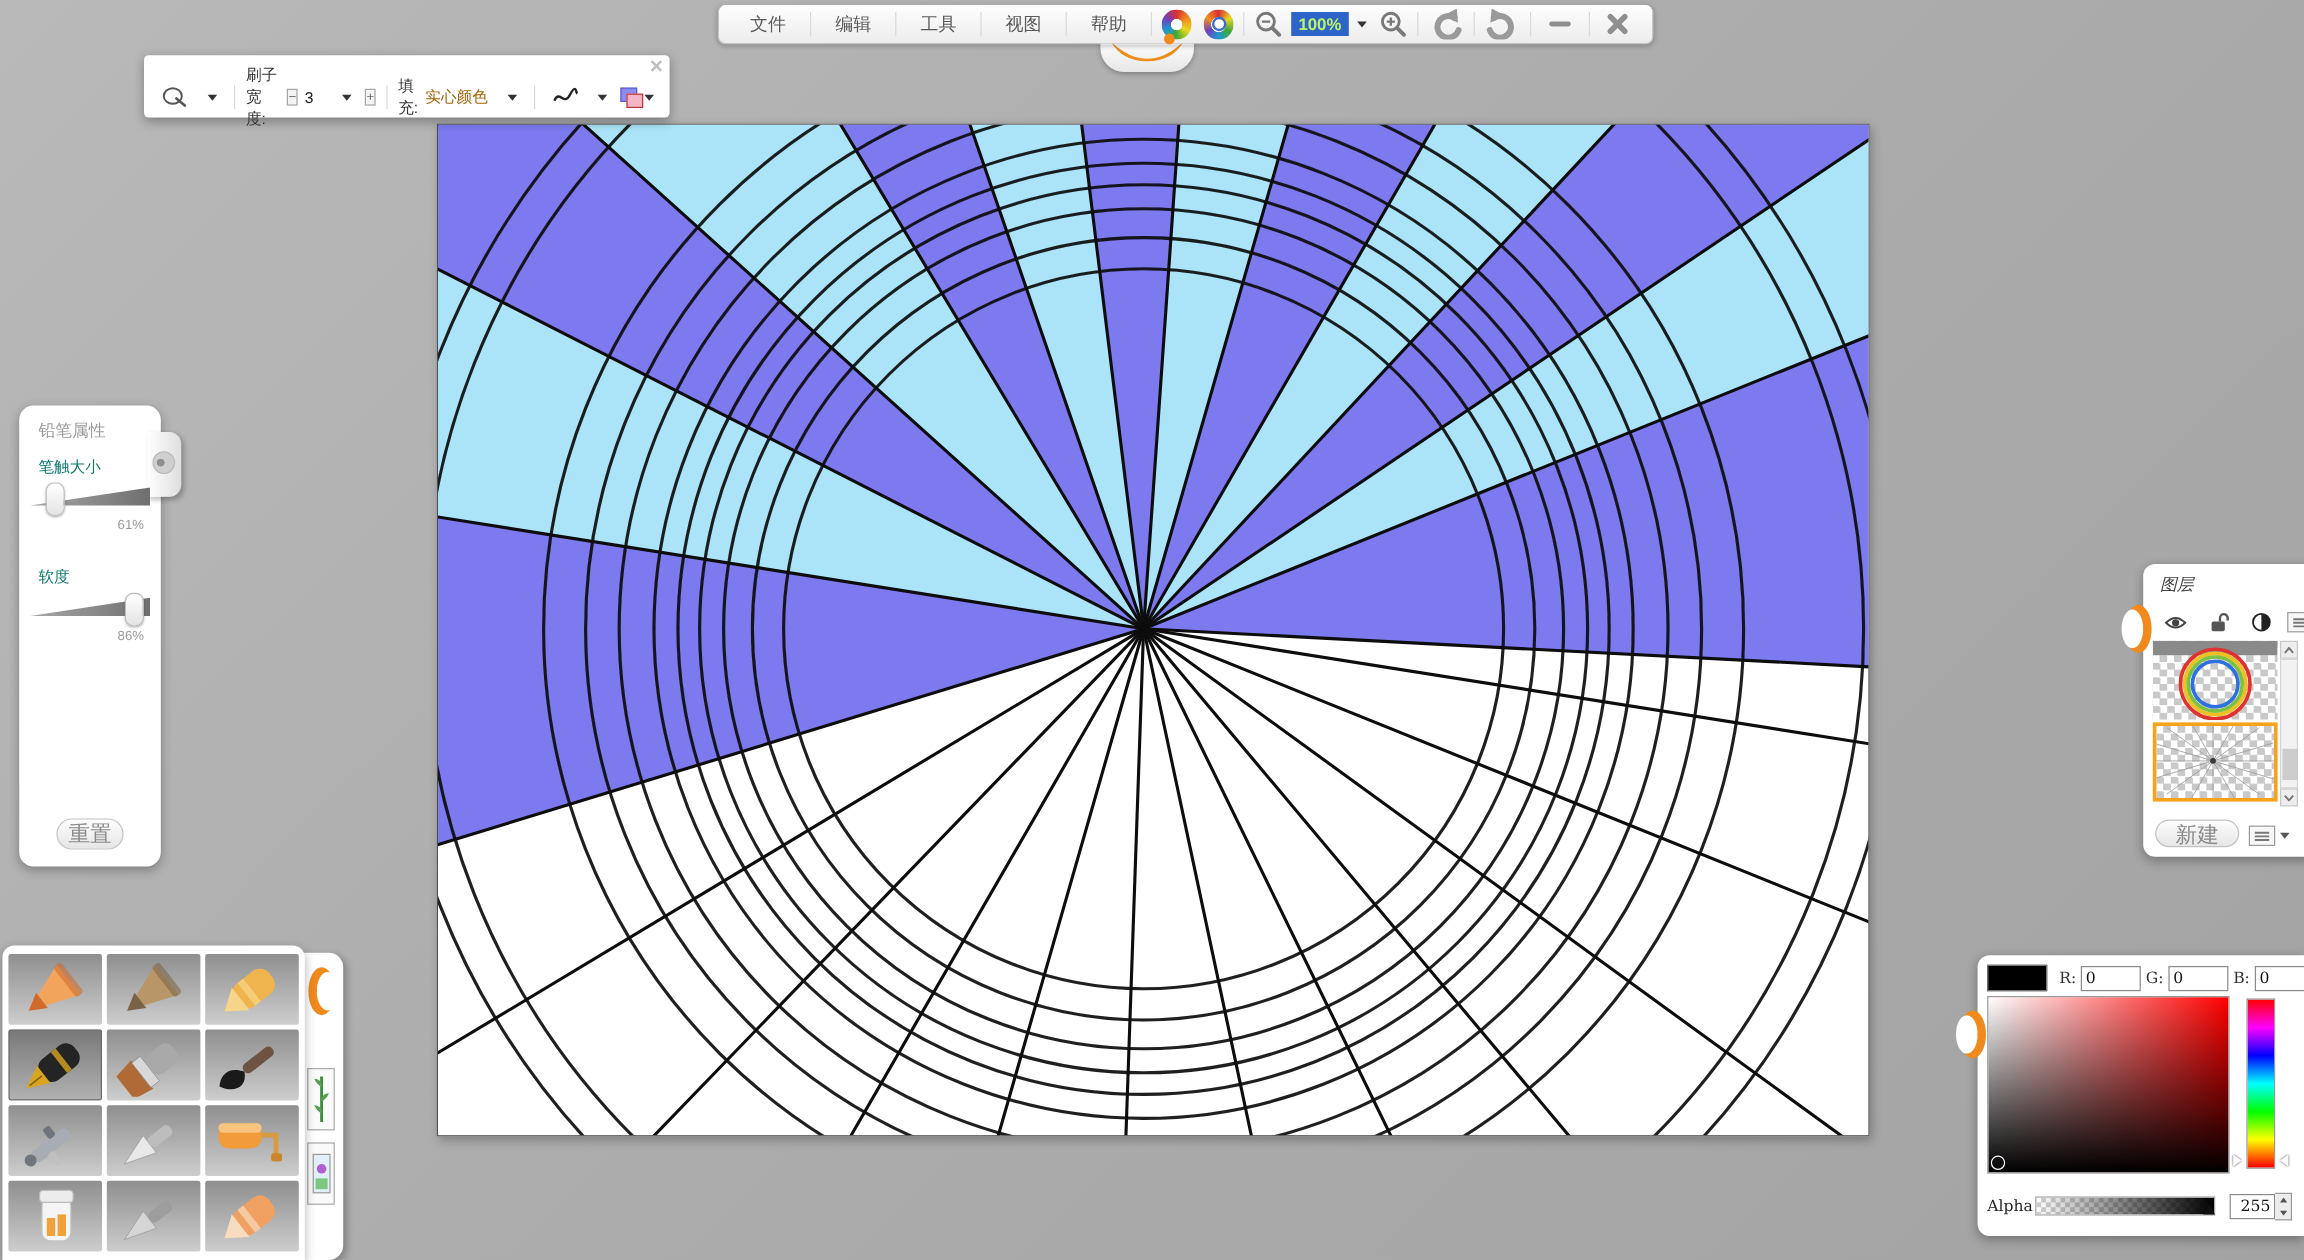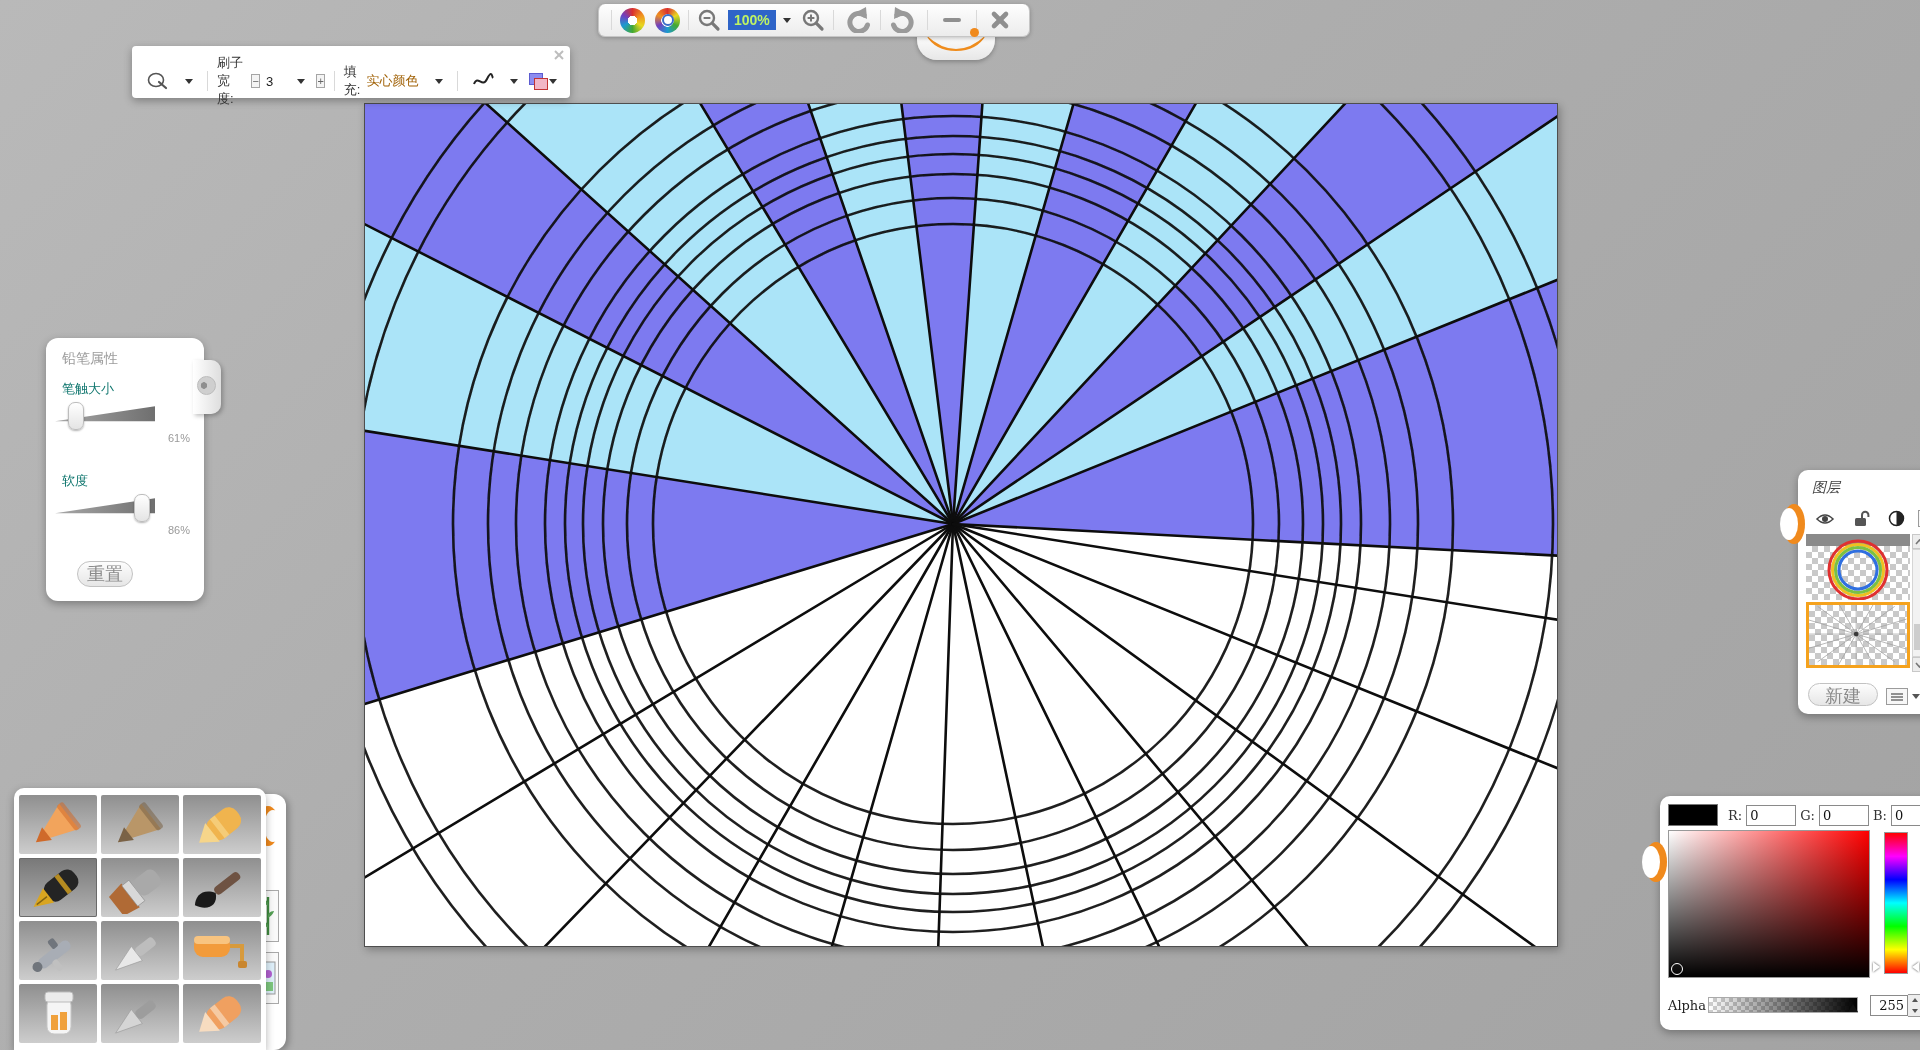--- a/index.html
+++ b/index.html
@@ -1,19 +1,19 @@
 <!DOCTYPE html>
 <html><head>
 <meta charset="utf-8">
 <style>
   html,body{margin:0;padding:0;width:1920px;height:1050px;overflow:hidden;
     font-family:"Liberation Sans","DejaVu Sans",sans-serif;}
   .screen{position:absolute;inset:0;width:1920px;height:1050px;
     background:linear-gradient(135deg,#b9b9b9 0%,#adadad 45%,#a3a3a3 100%);}
-  .panel{position:absolute;background:#fff;box-shadow:0 3px 9px rgba(0,0,0,.3);margin-left:12px;}
+  .panel{position:absolute;background:#fff;box-shadow:0 3px 9px rgba(0,0,0,.3);}
   .vsep{width:1px;height:20px;background:#d9d9d9;margin:0 3px;flex:none;}
   button{border:none;background:transparent;padding:0;margin:0;font:inherit;cursor:pointer;}
 
   
   .canvas-wrap{position:absolute;left:364px;top:103px;width:1192px;height:842px;
     background:#fff;border:1px solid #4e4e4e;box-shadow:2px 3px 8px rgba(0,0,0,.28);}
   .canvas-wrap svg{display:block;width:1192px;height:842px;}
 
   
   #menubar{position:absolute;left:598px;top:4px;height:32px;z-index:50;
@@ -48,21 +48,21 @@
   .step{width:14px;height:14px;border:1px solid #a5a5a5;background:#f4f4f4;color:#666;
     font-size:11px;line-height:11px;display:flex;align-items:center;justify-content:center;}
   .bb-close{position:absolute;right:6px;top:4px;color:#b5b5b5;font-size:12px;line-height:12px;}
   .bb-val{width:40px;color:#222;}
   .fill-val{width:112px;color:#a16207;}
   .sw-wrap{position:relative;width:18px;height:16px;}
   .sw-b{position:absolute;left:0;top:0;width:12px;height:10px;background:#8c8cf0;border:1px solid #5c5cd0;}
   .sw-f{position:absolute;left:5px;top:5px;width:12px;height:10px;background:#f2b6c6;border:1px solid #c23333;}
 
   
-  #pencilPanel{left:34px;top:338px;width:118px;height:263px;border-radius:12px;z-index:30;padding-left:40px;}
+  #pencilPanel{left:16px;top:338px;width:118px;height:384px;border-radius:12px;z-index:30;}
   .ear-white{position:absolute;right:-17px;top:22px;width:28px;height:54px;
     background:linear-gradient(90deg,#fff,#dedede);border-radius:0 10px 10px 0;
     box-shadow:2px 2px 4px rgba(0,0,0,.25);}
   .ear-white i{position:absolute;left:4px;top:16px;width:17px;height:17px;border-radius:50%;
     background:radial-gradient(circle at 35% 50%,#8f8f8f 0 3px,#cfcfcf 3.5px 100%);
     border:1px solid #bbb;}
   .pp-title{position:absolute;left:16px;top:12px;font-size:14px;color:#9c9c9c;}
   .pp-label{position:absolute;left:16px;font-size:13px;color:#0f766e;}
   .slider{position:absolute;left:9px;width:100px;height:26px;}
   .wedge{position:absolute;inset:0;background:linear-gradient(90deg,#a8a8a8,#6f6f6f);
@@ -205,20 +205,31 @@
           <circle cx="588" cy="420" r="437"></circle>
           <circle cx="588" cy="420" r="465"></circle>
           <circle cx="588" cy="420" r="500"></circle>
           <circle cx="588" cy="420" r="600"></circle>
           <circle cx="588" cy="420" r="630"></circle>
         </g>
       </svg>
   </div>
 
   <div id="menubar">
+    <div class="mb-items">
+        <button class="menu-btn">文件</button>
+        <div class="vsep"></div>
+        <button class="menu-btn">编辑</button>
+        <div class="vsep"></div>
+        <button class="menu-btn">工具</button>
+        <div class="vsep"></div>
+        <button class="menu-btn">视图</button>
+        <div class="vsep"></div>
+        <button class="menu-btn">帮助</button>
+      </div>
     <div class="vsep"></div>
     <button class="iconbtn">
       <span class="eye eye-l"></span>
     </button>
     <button class="iconbtn">
       <span class="eye eye-r">
           <i></i>
         </span>
     </button>
     <div class="vsep"></div>

